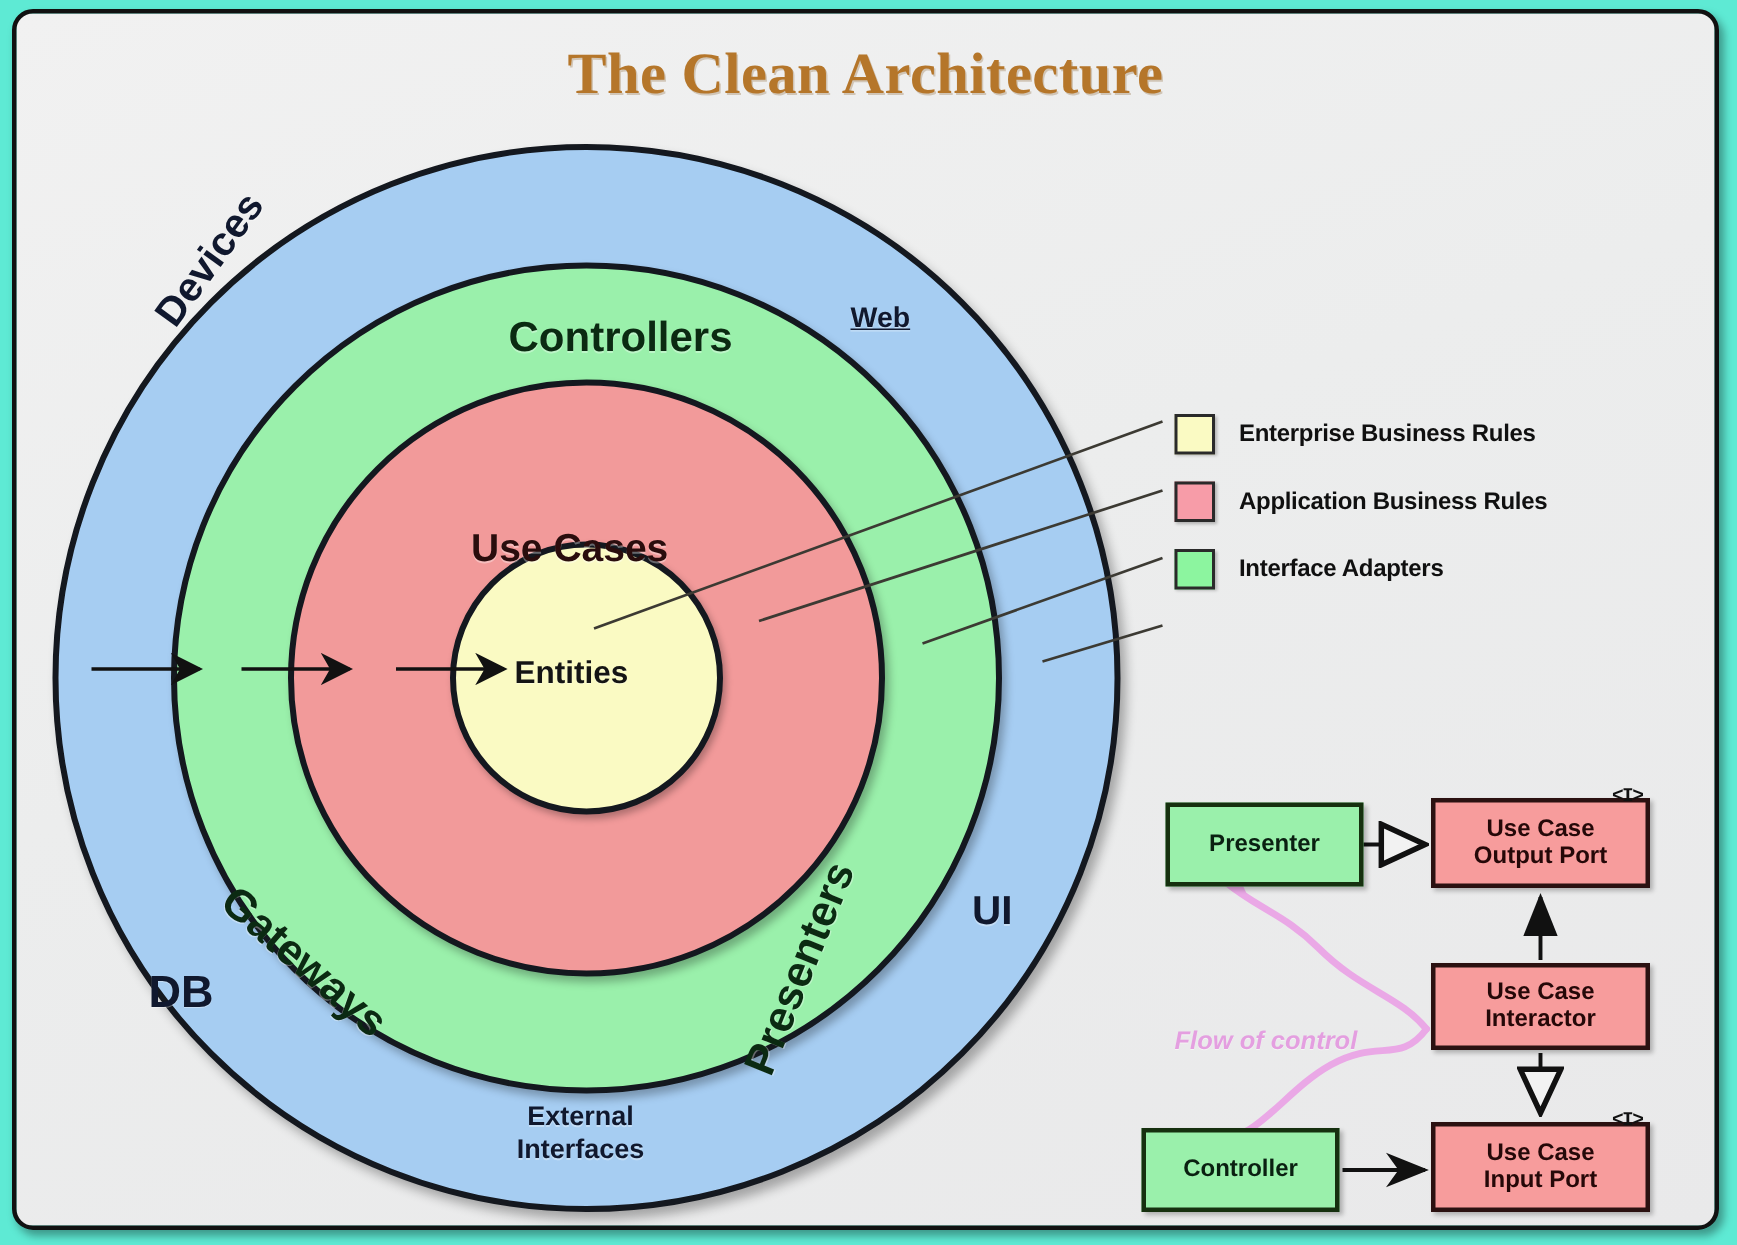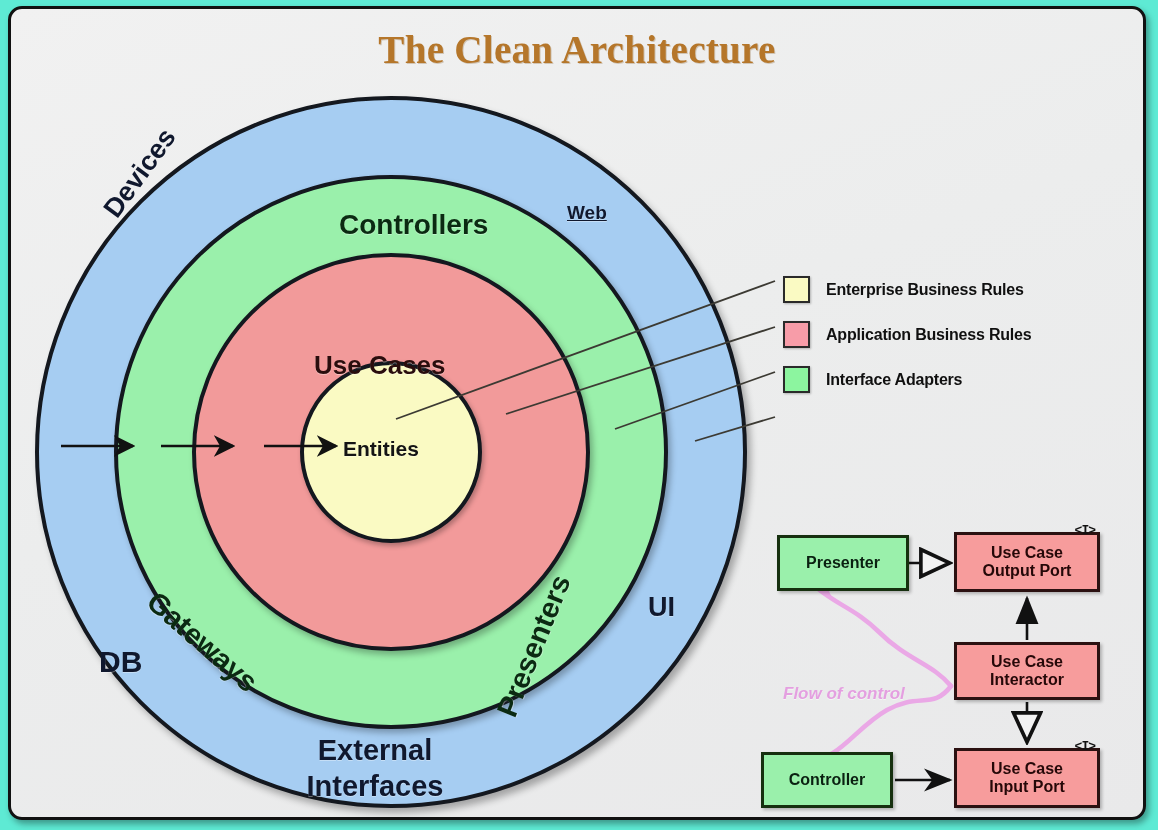--- a/index.html
+++ b/index.html
@@ -99,22 +99,22 @@
   #lbl-devices {
     left: 99px; top: 190px;
     font-size: 27px;
     transform: rotate(-54deg);
     transform-origin: 0 50%;
   }
   #lbl-web      { left: 556px; top: 193px; font-size: 19px; text-decoration: underline; }
   #lbl-db       { left: 88px;  top: 592px; font-size: 30px; margin-top: 44px; }
   #lbl-ui       { left: 637px; top: 583px; font-size: 27px; }
   #lbl-external {
-    left: 264px; top: 724px;
-    font-size: 29px; line-height: 1.24;
+    left: 276px; top: 724px;
+    font-size: 18px; line-height: 1.24;
     text-align: center; width: 200px;
   }
   #lbl-controllers { left: 290px; top: 200px; font-size: 28px; margin-left: 38px; }
   #lbl-usecases    { left: 303px; top: 301px; font-size: 26px; }
   #lbl-entities    { left: 332px; top: 428px; font-size: 21px; color: #141414; }
   #lbl-gateways {
     left: 140px; top: 572px;
     font-size: 29px;
     transform: rotate(41deg);
     transform-origin: 0 50%;

